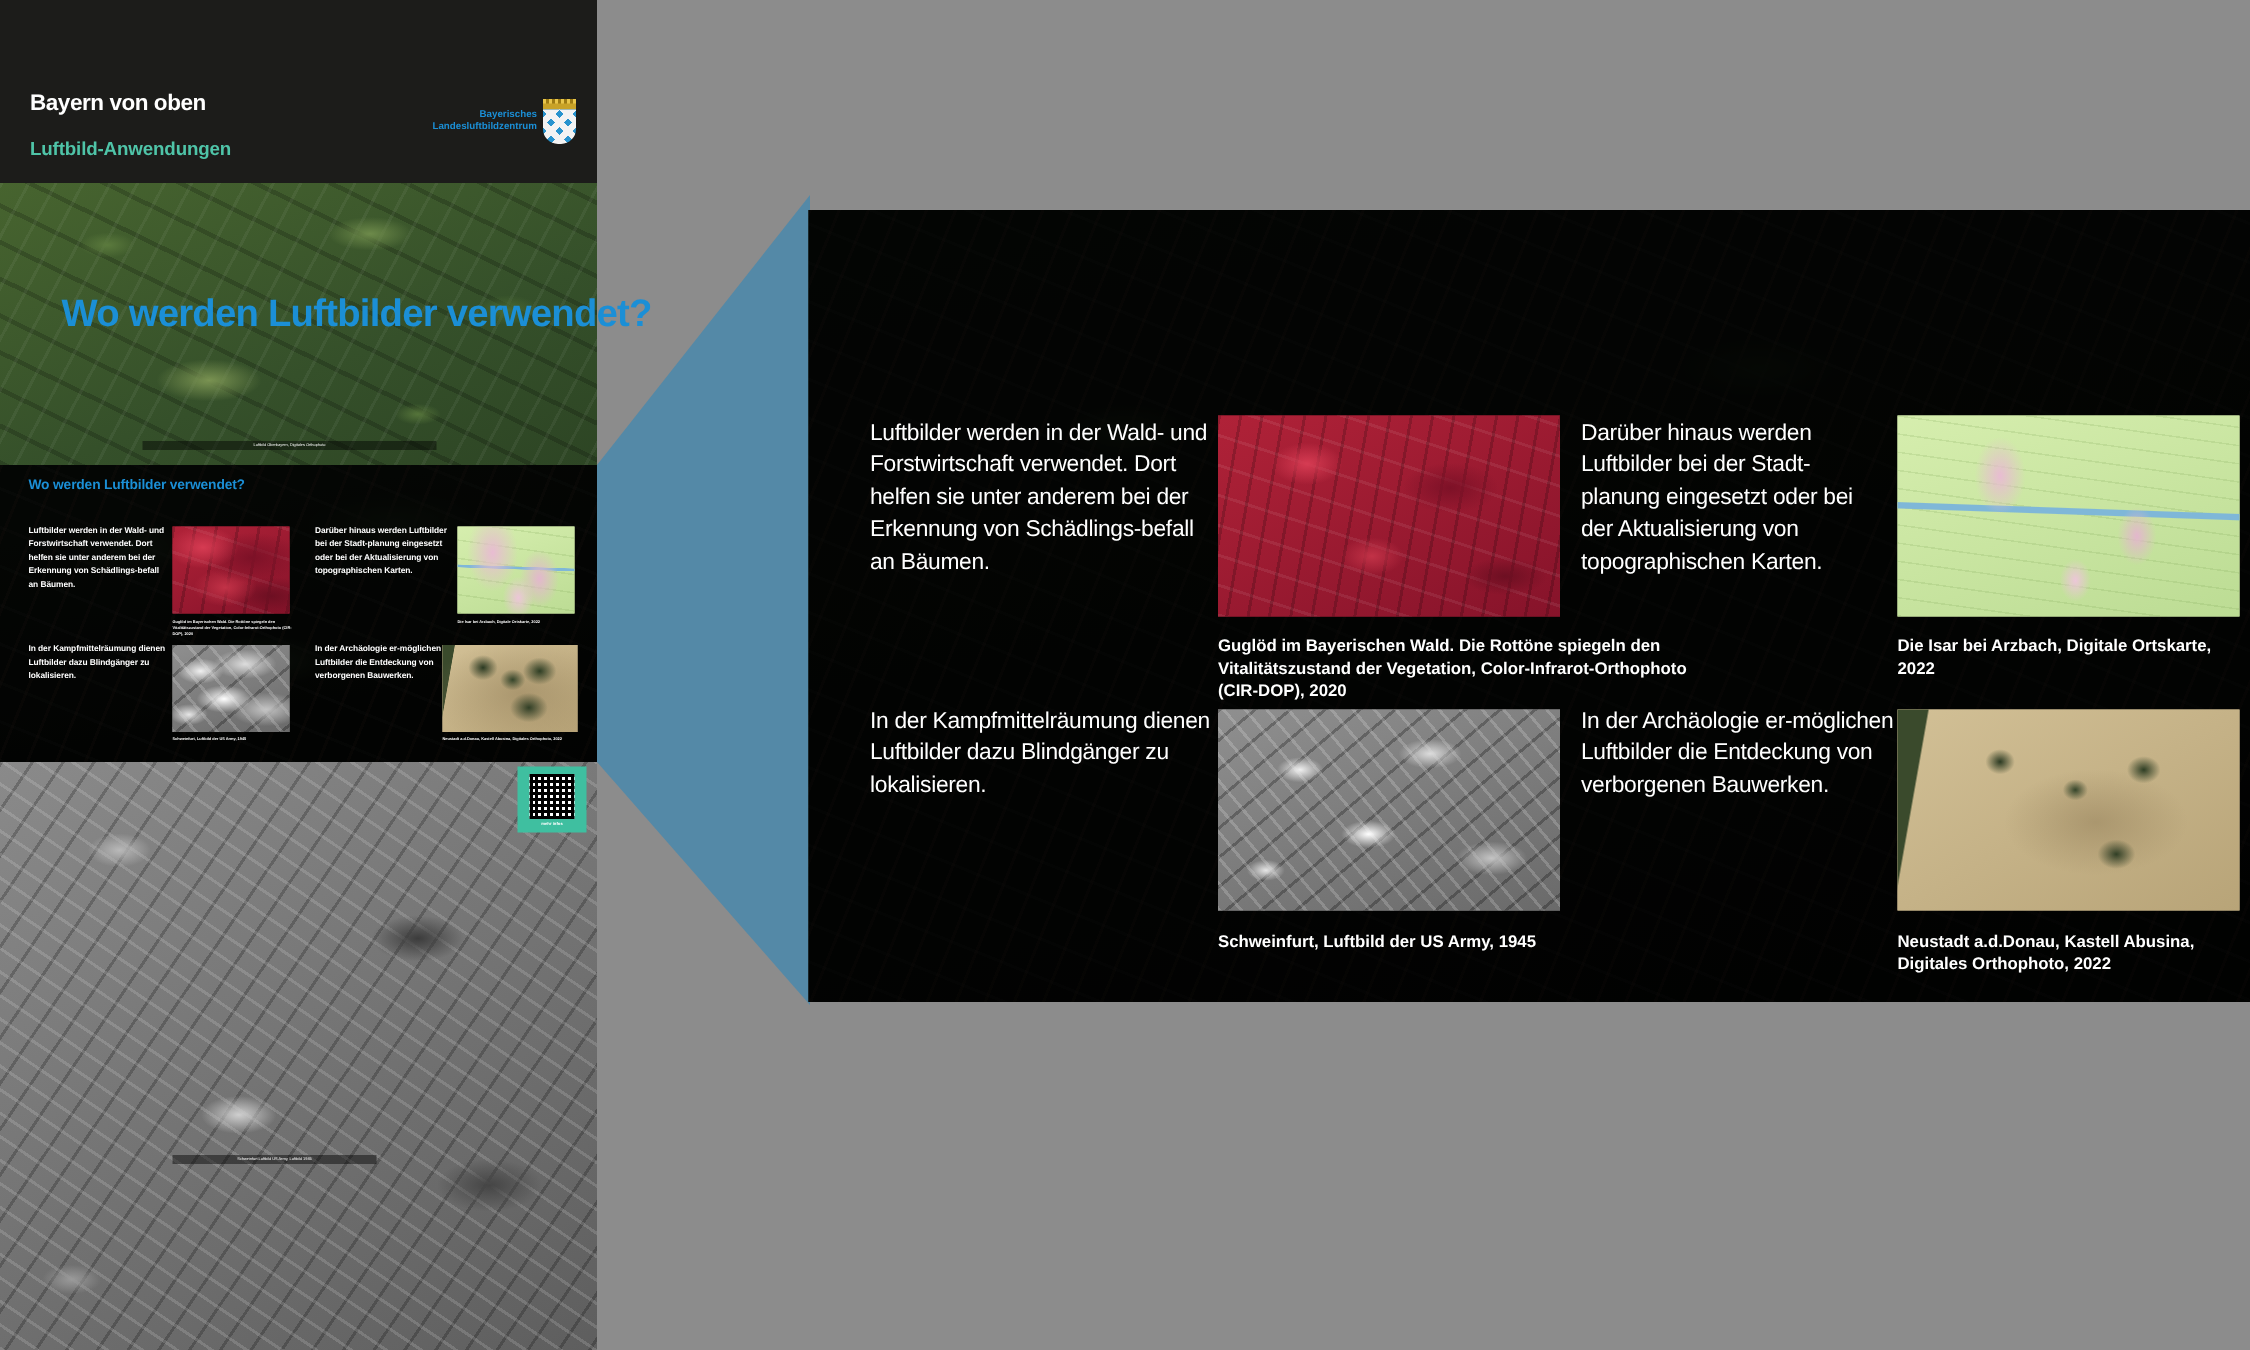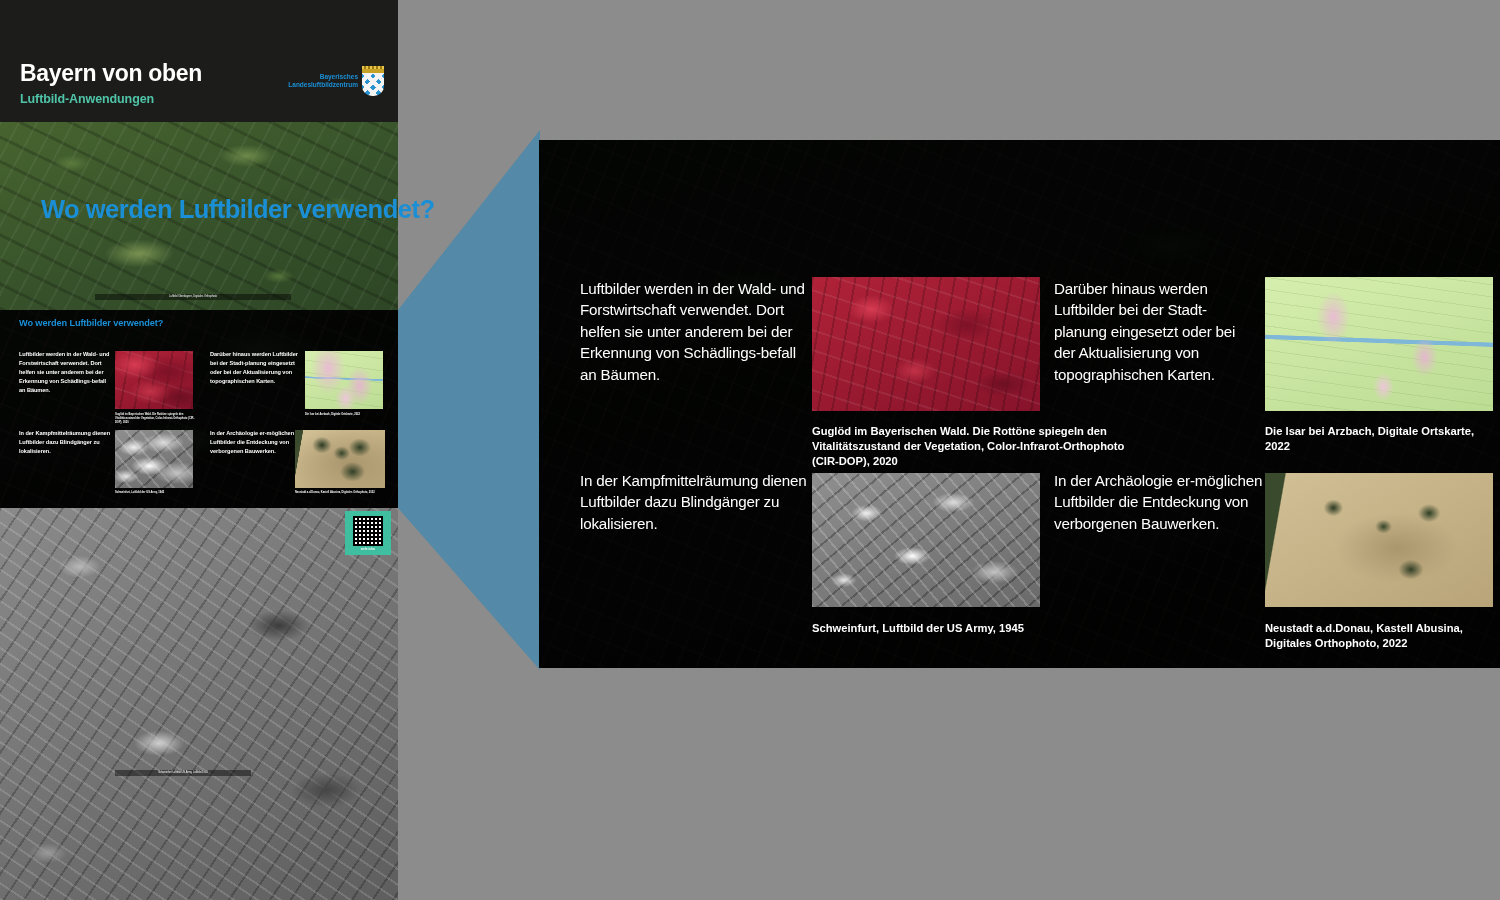--- a/index.html
+++ b/index.html
@@ -14,21 +14,21 @@
   #poster{
     position:absolute;left:0;top:0;width:398px;height:900px;
     background:#161616;overflow:hidden;
   }
   #poster-header{
     position:absolute;left:0;top:0;width:398px;height:122px;
     background:#1c1c1a;
   }
   #poster-title{
     position:absolute;left:20px;top:60px;
-    font-size:23px;font-weight:bold;color:#ffffff;letter-spacing:-0.3px;
+    font-size:15px;font-weight:bold;color:#ffffff;letter-spacing:-0.3px;
   }
   #poster-subtitle{
     position:absolute;left:20px;top:92px;
     font-size:12.5px;font-weight:bold;color:#4fc4a8;letter-spacing:-0.1px;
   }
   #logo-wrap{
     position:absolute;right:14px;top:66px;display:flex;align-items:center;gap:4px;
   }
   #logo-text{
     font-size:6.5px;font-weight:bold;color:#1b8fd6;line-height:1.25;text-align:right;

